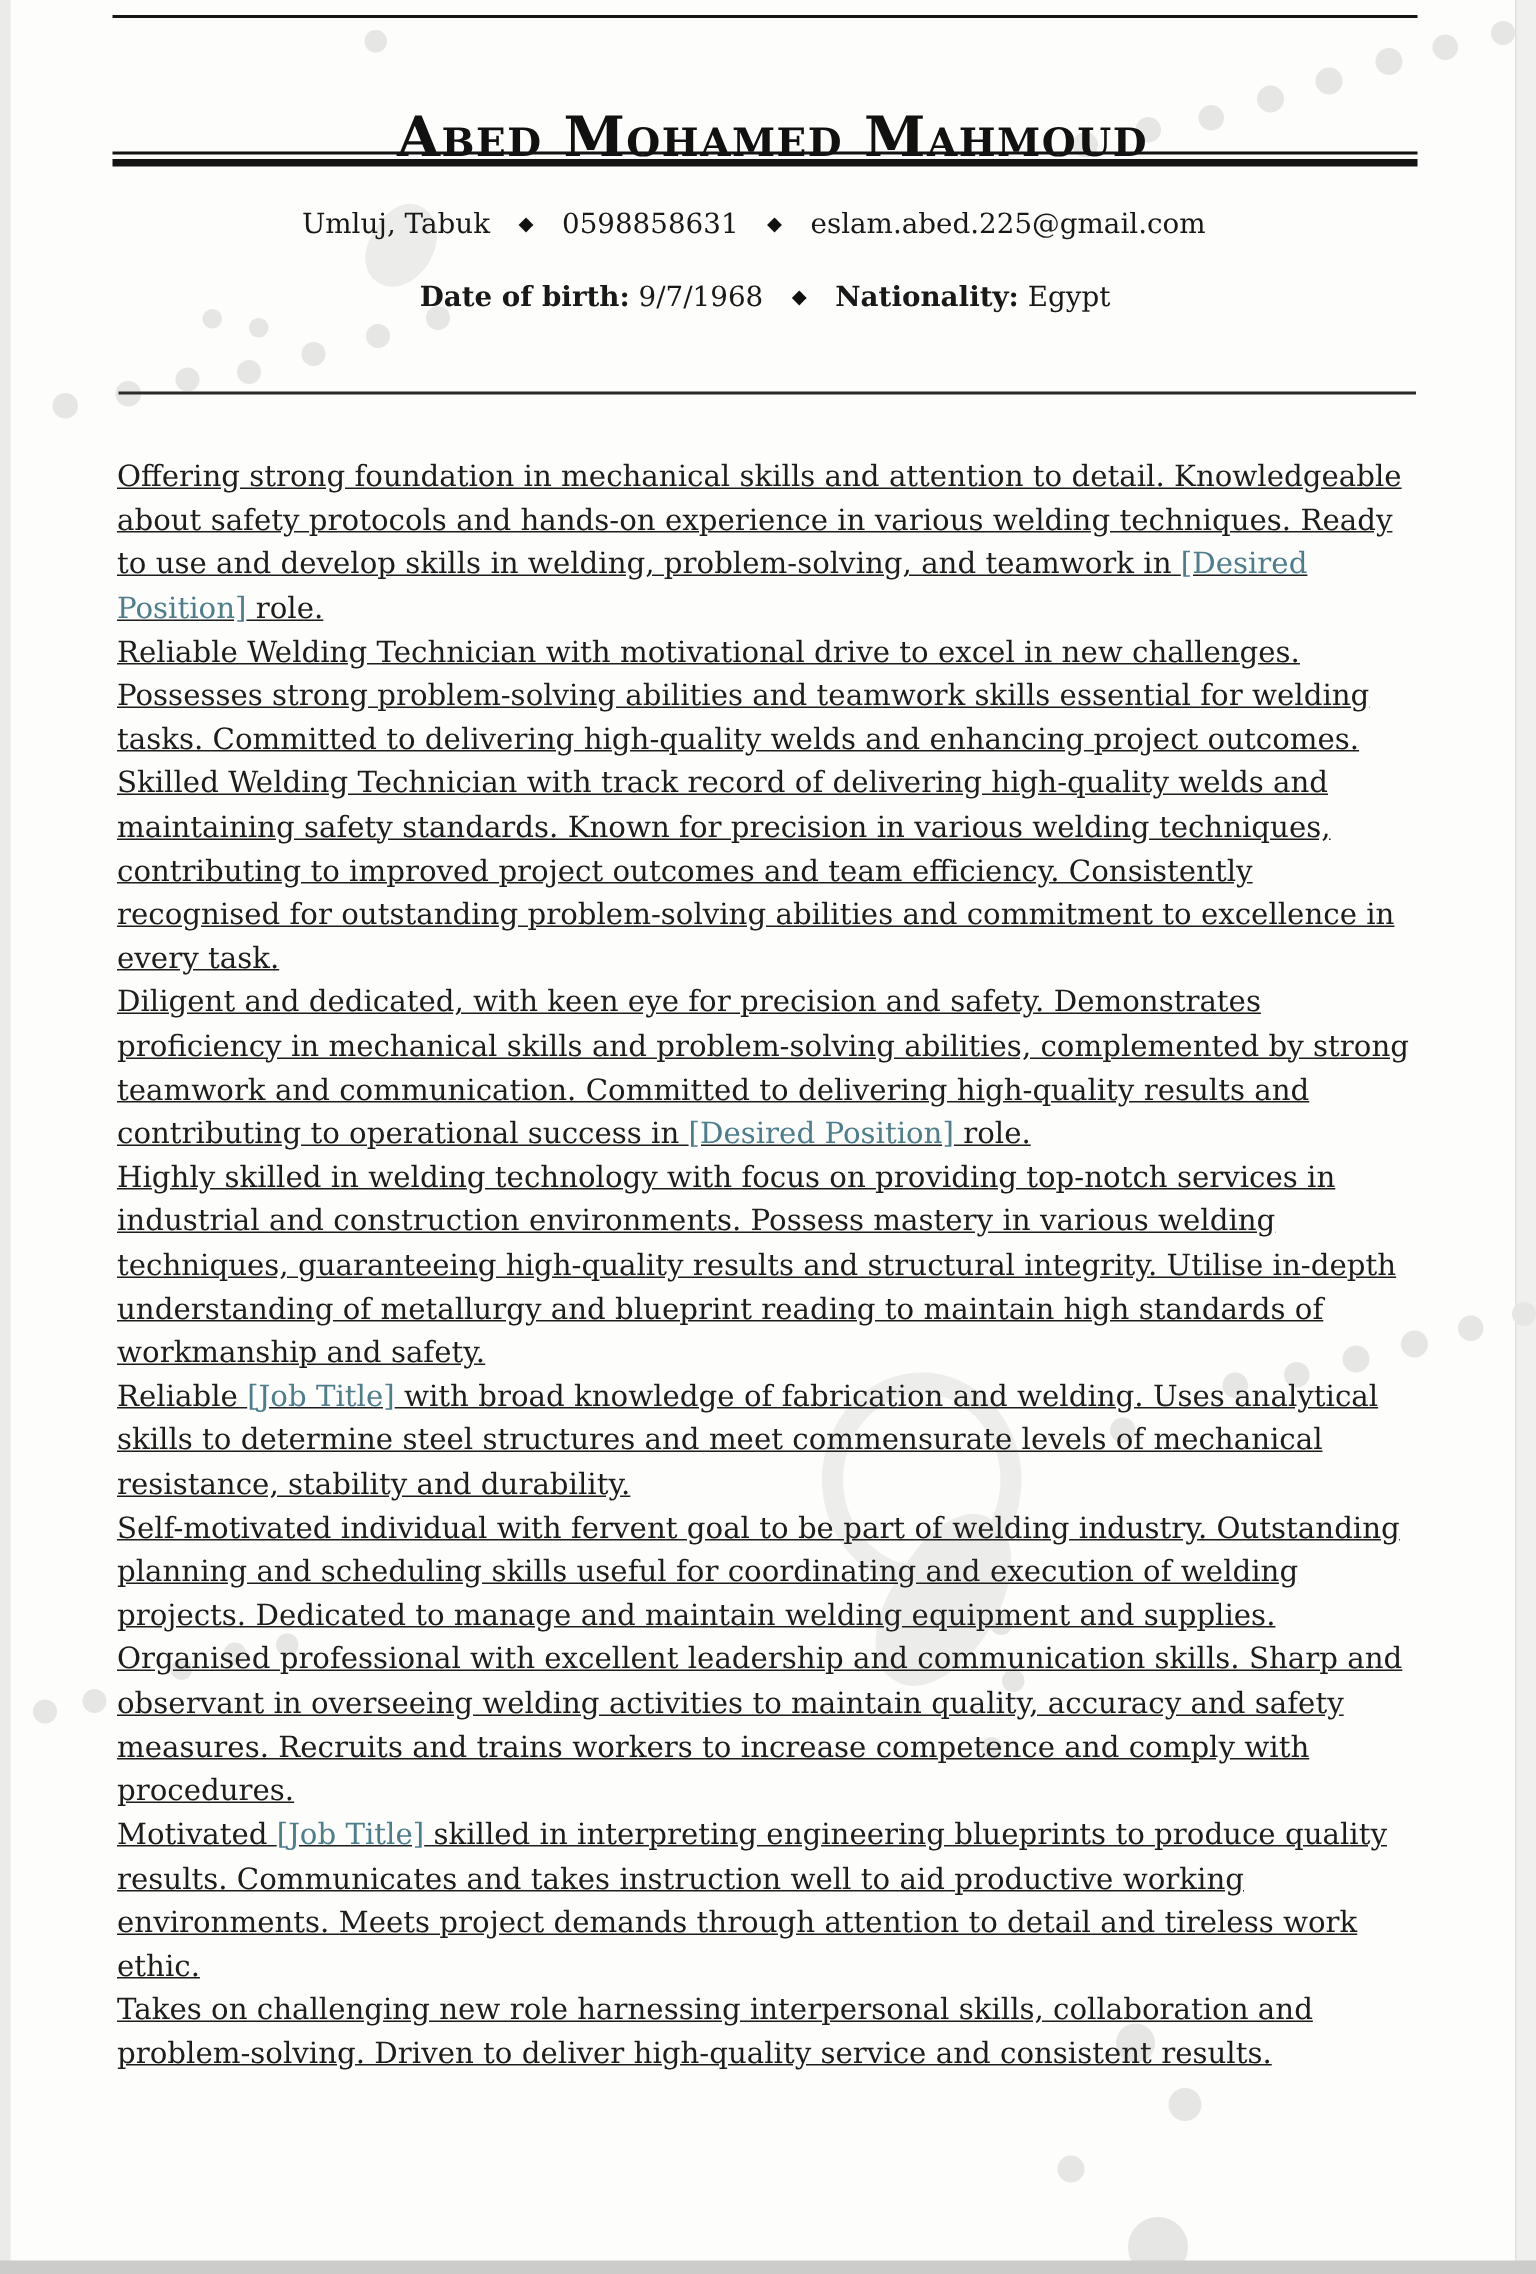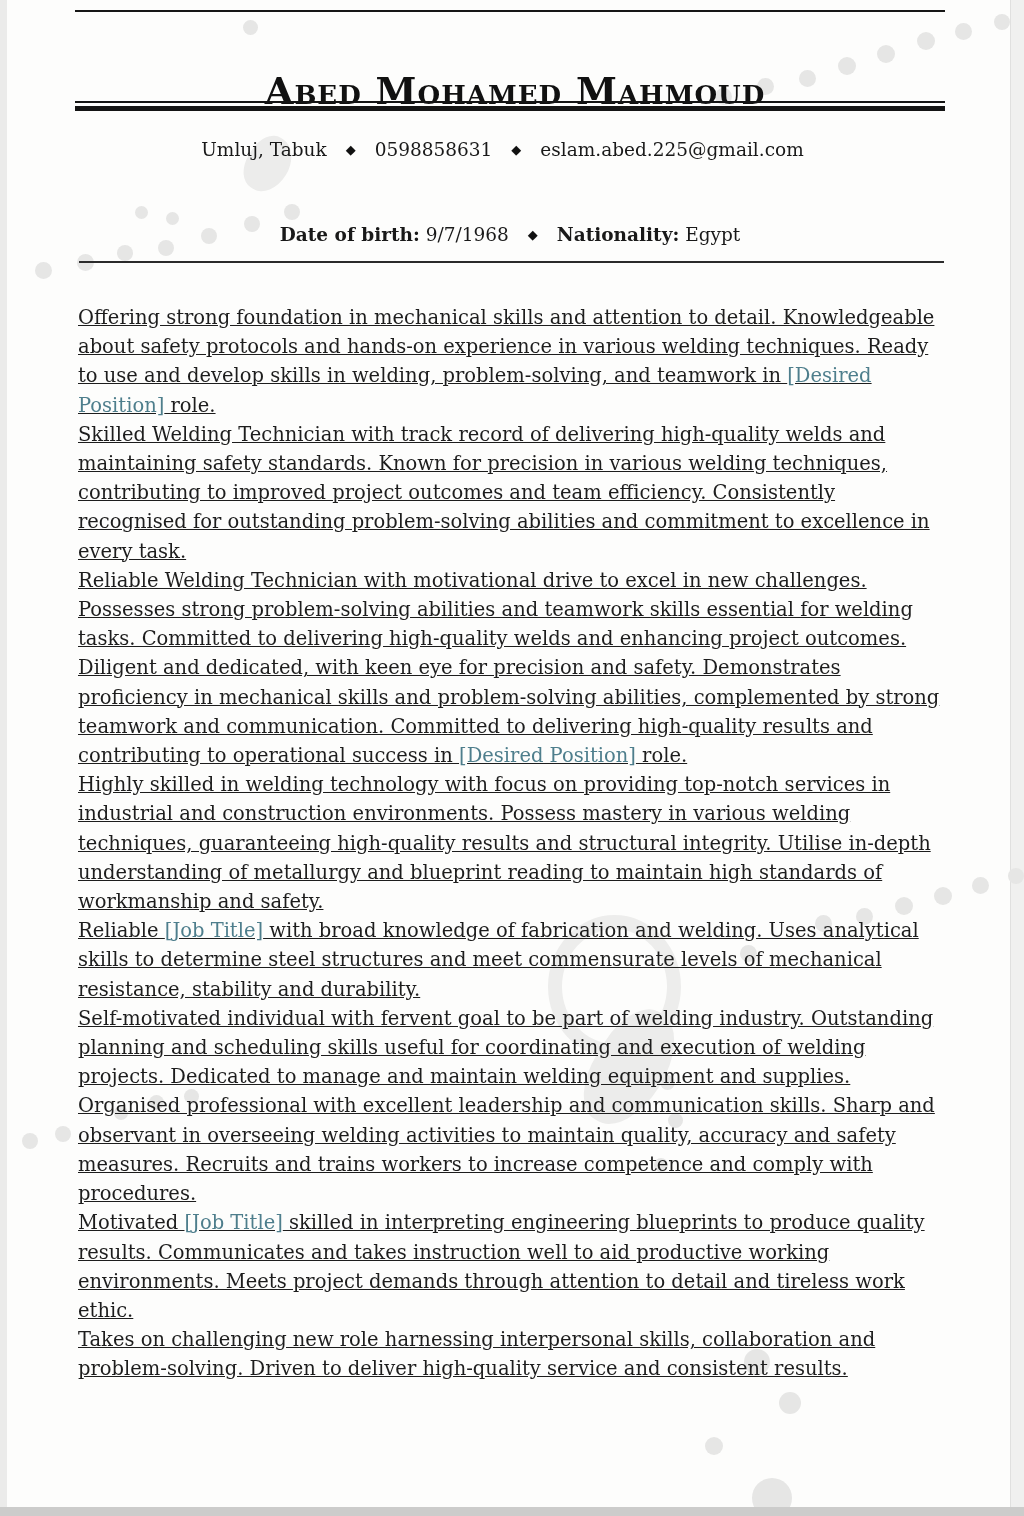--- a/index.html
+++ b/index.html
@@ -24,21 +24,21 @@
   .name{
     position:absolute;top:46px;left:75px;right:69px;text-align:center;
     font-size:37px;font-weight:700;font-variant:small-caps;letter-spacing:1px;color:#111;
     line-height:1.1;
   }
   .double-rule{position:absolute;top:101px;left:75px;right:79px;}
   .double-rule .thin{height:2px;background:#141414;margin-bottom:3px;}
   .double-rule .thick{height:5px;background:#141414;}
 
   .contact-line1{position:absolute;top:139px;left:75px;right:94px;text-align:center;font-size:18.5px;color:#191919;}
-  .contact-line2{position:absolute;top:188px;left:75px;right:79px;text-align:center;font-size:18.5px;color:#191919;margin-top:36px;}
+  .contact-line2{position:absolute;top:188px;left:75px;right:79px;text-align:center;font-size:18.5px;color:#191919;}
   .contact-line2 b{font-weight:700;}
   .diamond{font-size:13px;display:inline-block;vertical-align:2px;margin:0 19px;color:#111;}
 
   .section-head{position:absolute;top:261px;left:79px;right:80px;display:flex;align-items:center;}
   .section-line{flex:1;height:2px;background:#2b2b2b;}
   .section-title{
     font-variant:small-caps;font-size:23px;letter-spacing:1.5px;color:#222;
     padding:0 22px;white-space:nowrap;font-weight:400;
   }
 
@@ -122,22 +122,22 @@
       <span>Egypt</span>
     </div>
 
     <div class="section-head">
       <div class="section-line"></div>
       <div class="section-line"></div>
     </div>
 
     <div class="summary">
         <p><span>Offering strong foundation in mechanical skills and attention to detail. Knowledgeable about safety protocols and hands-on experience in various welding techniques. Ready to use and develop skills in welding, problem-solving, and teamwork in </span><span class="token" style="color: rgb(78, 126, 140);">[Desired Position]</span><span> role.</span></p>
+        <p><span>Reliable Welding Technician with motivational drive to excel in new challenges. Possesses strong problem-solving abilities and teamwork skills essential for welding tasks. Committed to delivering high-quality welds and enhancing project outcomes.</span></p>
         <p><span>Skilled Welding Technician with track record of delivering high-quality welds and maintaining safety standards. Known for precision in various welding techniques, contributing to improved project outcomes and team efficiency. Consistently recognised for outstanding problem-solving abilities and commitment to excellence in every task.</span></p>
-        <p><span>Reliable Welding Technician with motivational drive to excel in new challenges. Possesses strong problem-solving abilities and teamwork skills essential for welding tasks. Committed to delivering high-quality welds and enhancing project outcomes.</span></p>
         <p><span>Diligent and dedicated, with keen eye for precision and safety. Demonstrates proficiency in mechanical skills and problem-solving abilities, complemented by strong teamwork and communication. Committed to delivering high-quality results and contributing to operational success in </span><span class="token" style="color: rgb(78, 126, 140);">[Desired Position]</span><span> role.</span></p>
         <p><span>Highly skilled in welding technology with focus on providing top-notch services in industrial and construction environments. Possess mastery in various welding techniques, guaranteeing high-quality results and structural integrity. Utilise in-depth understanding of metallurgy and blueprint reading to maintain high standards of workmanship and safety.</span></p>
         <p><span>Reliable </span><span class="token" style="color: rgb(78, 126, 140);">[Job Title]</span><span> with broad knowledge of fabrication and welding. Uses analytical skills to determine steel structures and meet commensurate levels of mechanical resistance, stability and durability.</span></p>
         <p><span>Self-motivated individual with fervent goal to be part of welding industry. Outstanding planning and scheduling skills useful for coordinating and execution of welding projects. Dedicated to manage and maintain welding equipment and supplies.</span></p>
         <p><span>Organised professional with excellent leadership and communication skills. Sharp and observant in overseeing welding activities to maintain quality, accuracy and safety measures. Recruits and trains workers to increase competence and comply with procedures.</span></p>
         <p><span>Motivated </span><span class="token" style="color: rgb(78, 126, 140);">[Job Title]</span><span> skilled in interpreting engineering blueprints to produce quality results. Communicates and takes instruction well to aid productive working environments. Meets project demands through attention to detail and tireless work ethic.</span></p>
         <p><span>Takes on challenging new role harnessing interpersonal skills, collaboration and problem-solving. Driven to deliver high-quality service and consistent results.</span></p>
       </div>
 
   </div>

